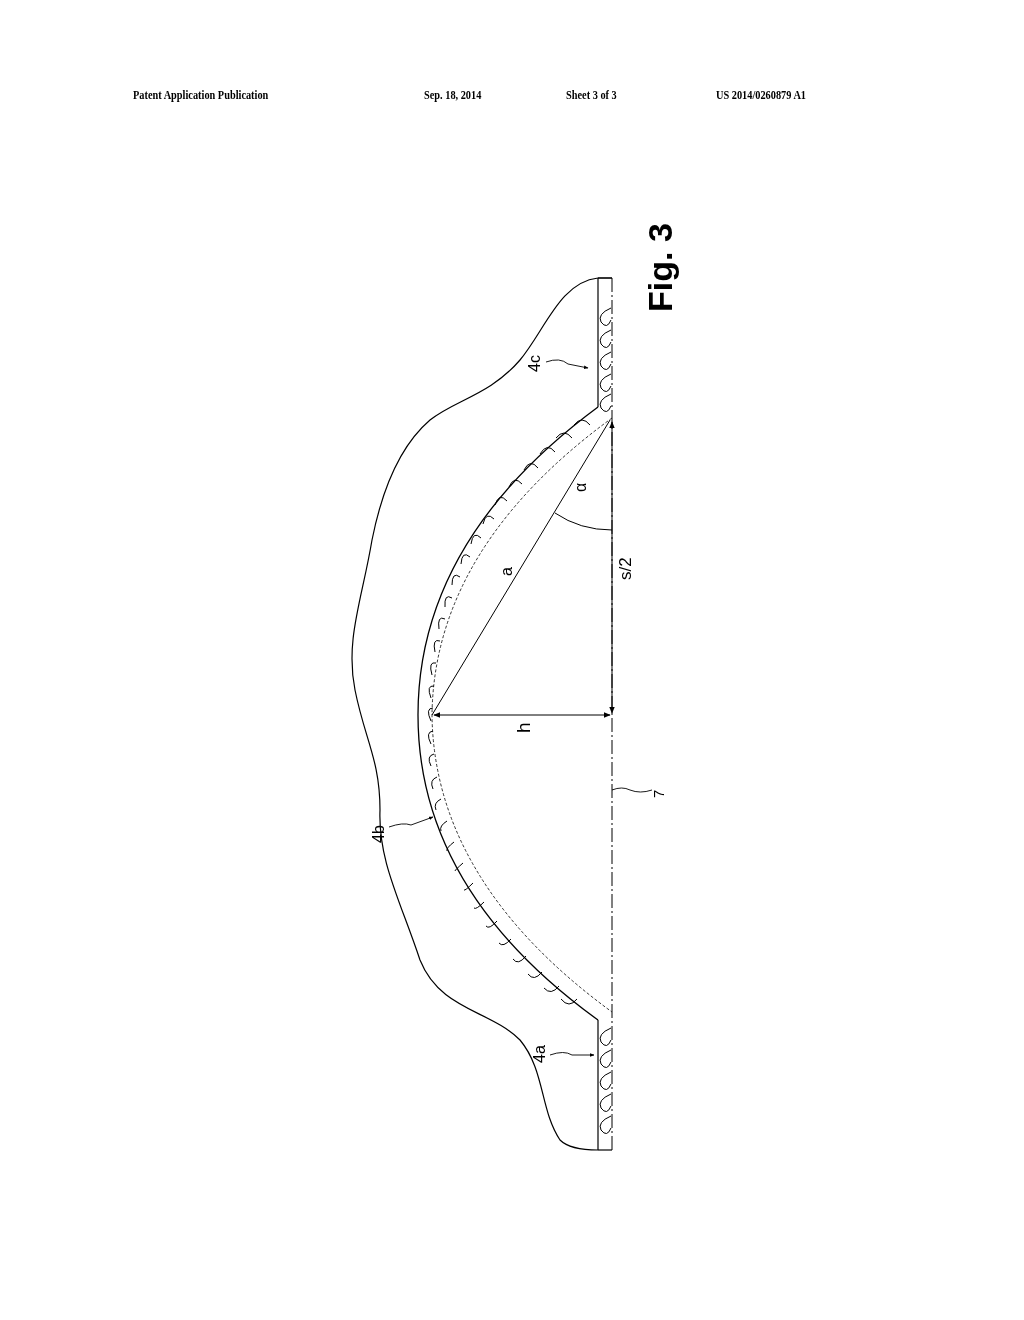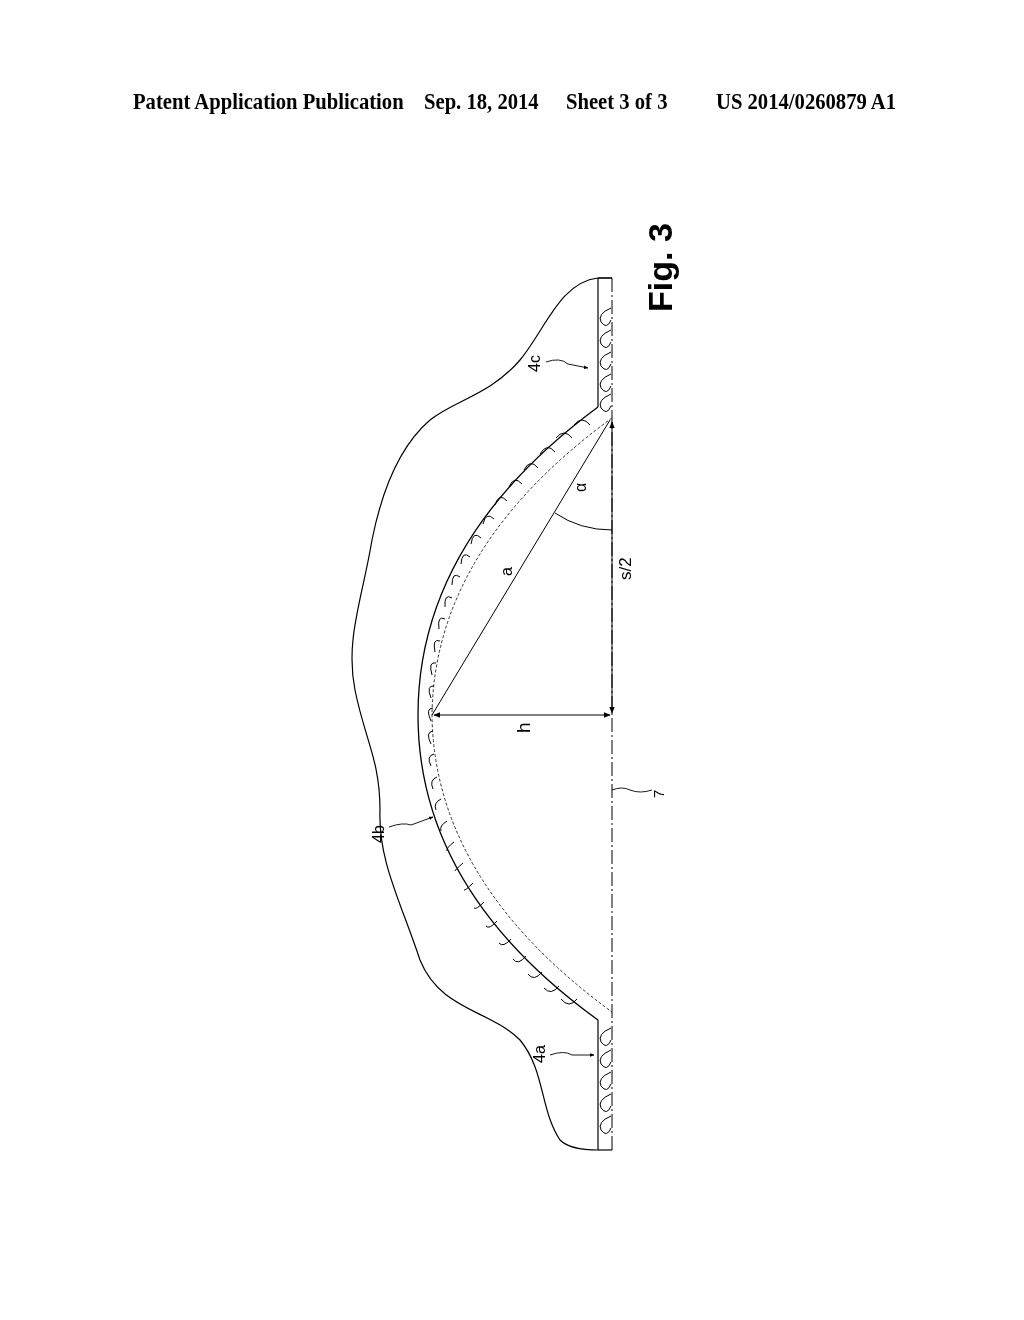--- a/index.html
+++ b/index.html
@@ -1,17 +1,17 @@
 <!DOCTYPE html>
 <html><head>
 <meta charset="utf-8">
 <style>
   html, body { margin: 0; padding: 0; background: #ffffff; }
   body { width: 1024px; height: 1320px; position: relative; overflow: hidden; font-family: "Liberation Serif", serif; color: #000; }
-  .header { position: absolute; top: 88px; left: 0; width: 1020px; height: 30px; font-weight: bold; font-size: 24px; }
+  .header { position: absolute; top: 88px; left: 0; width: 1020px; height: 30px; font-weight: bold; font-size: 12px; }
   .header span { position: absolute; top: 0; white-space: nowrap; transform: scaleX(0.86); transform-origin: left top; }
   .h-pub { left: 133px; }
   .h-date { left: 424px; }
   .h-sheet { left: 566px; }
   .h-num { left: 716px; }
   svg.fig { position: absolute; left: 0; top: 0; }
   .lbl { font-family: "Liberation Sans", sans-serif; fill: #000; }
   .figlabel { font-family: "Liberation Sans", sans-serif; font-weight: bold; font-size: 34px; fill: #000; }
 </style>
 </head>

